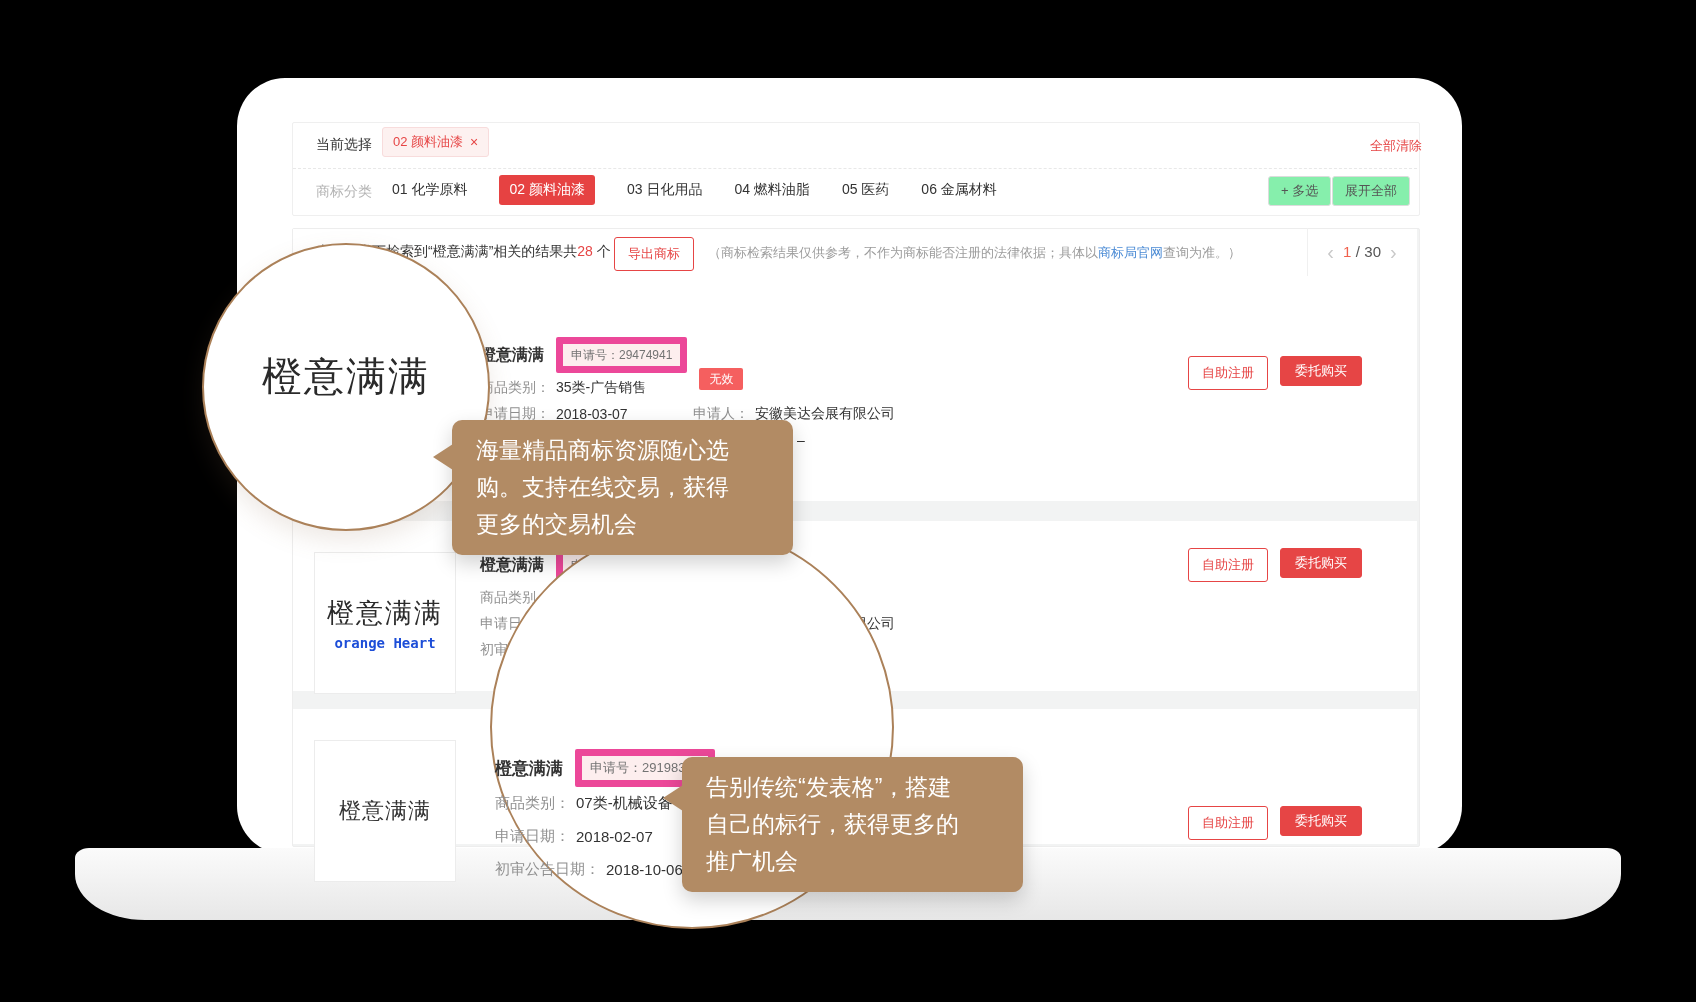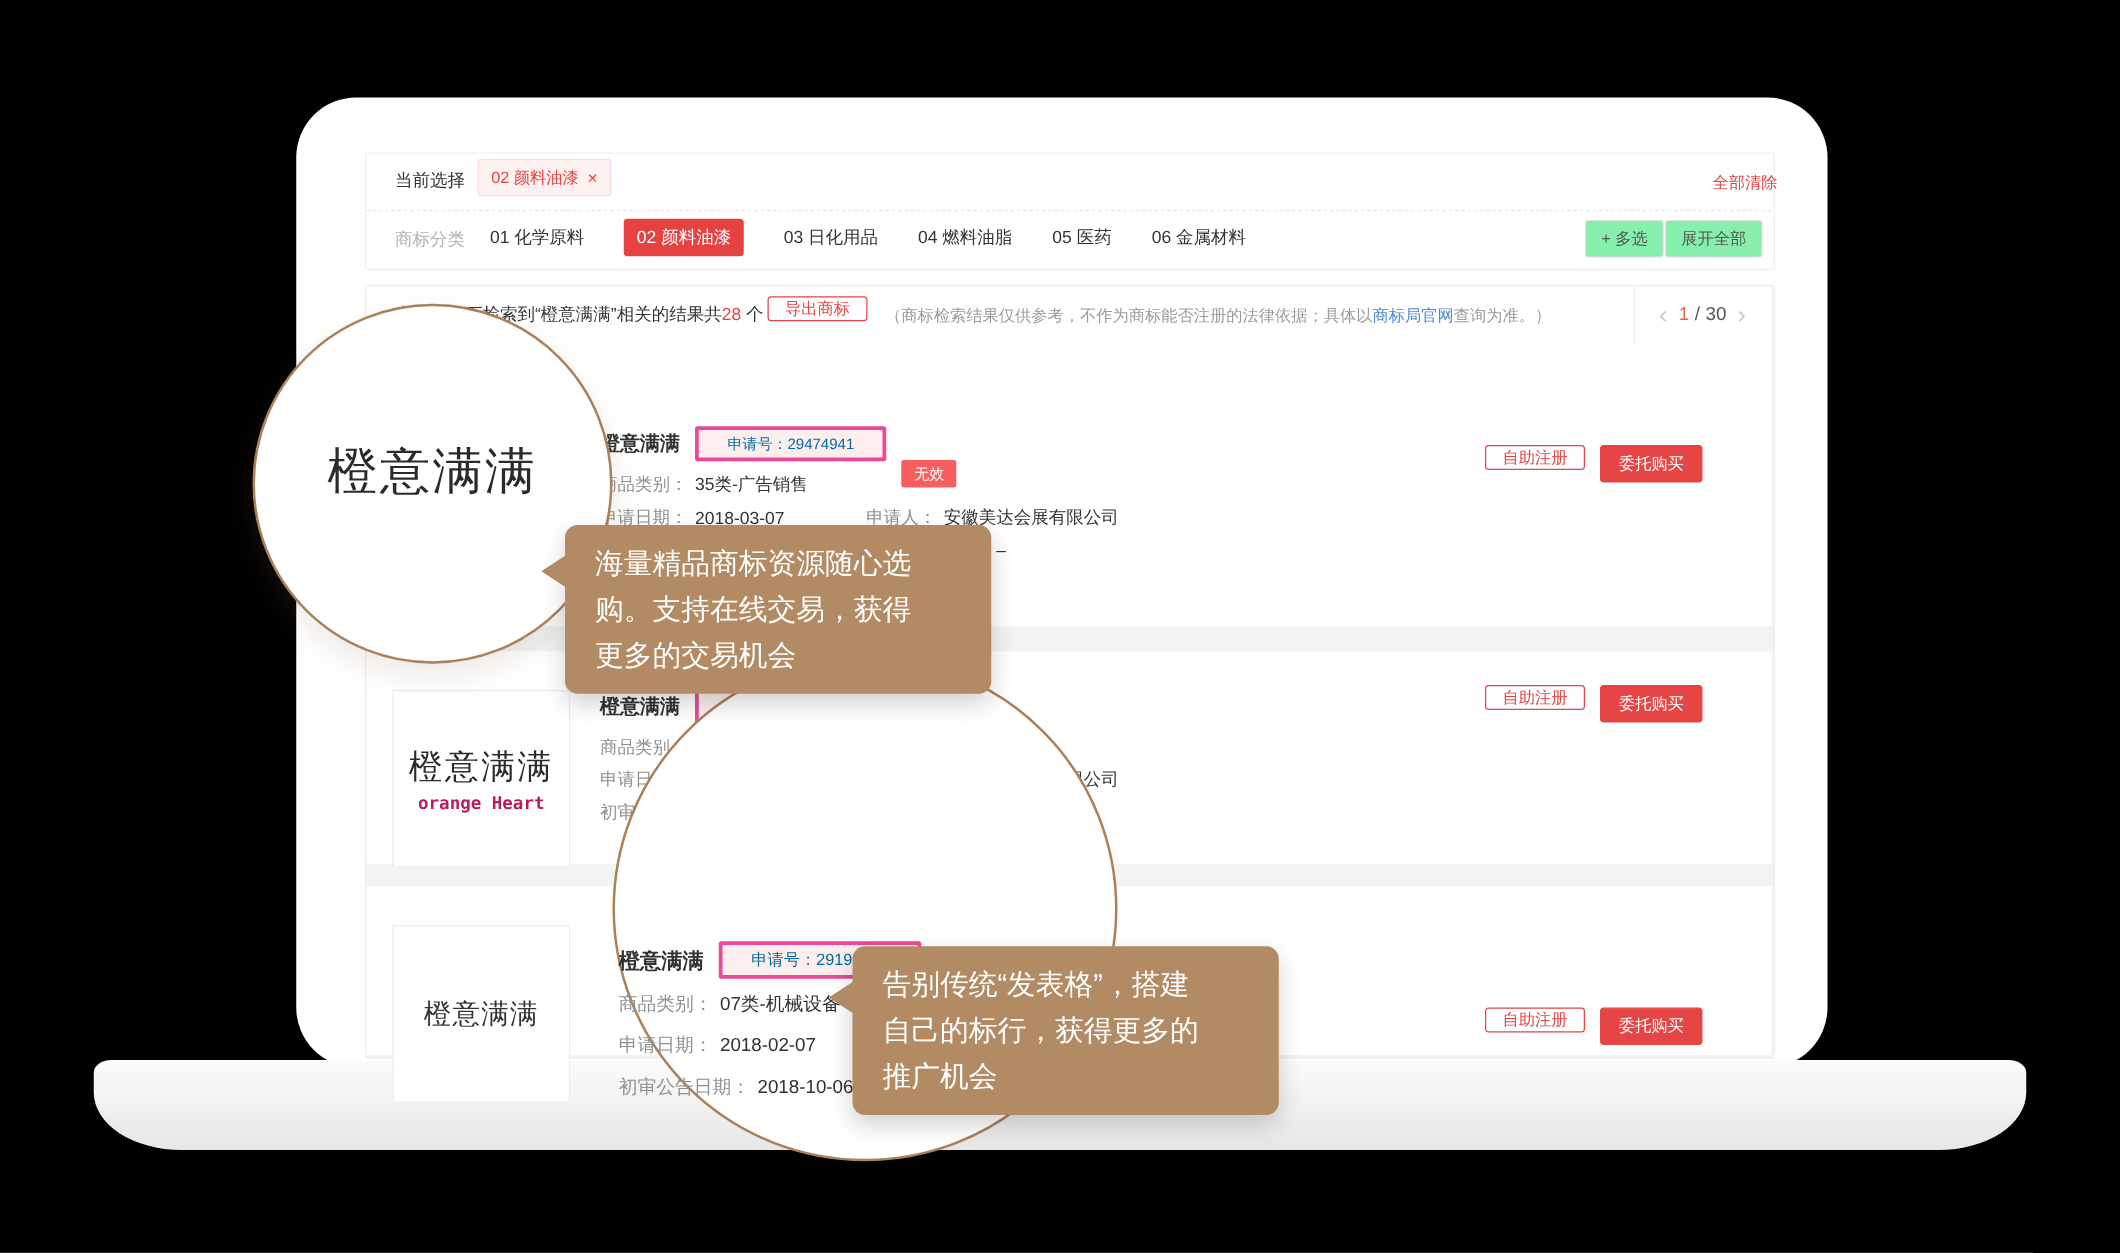--- a/index.html
+++ b/index.html
@@ -31,44 +31,44 @@
   .lbl-gray{font-size:14px;color:#b3b3b3;}
   .cat-row{left:392px;top:174px;height:32px;display:flex;align-items:center;gap:32px;z-index:3;}
   .cat-item{font-size:14px;color:#333;cursor:pointer;white-space:nowrap;}
   .cat-selected{background:#e64242;color:#fff;border-radius:3px;padding:6px 10px;}
   .btn-gray{display:inline-flex;align-items:center;justify-content:center;height:30px;padding:0 12px;
             background:#86efac;border:1px solid #dcdcdc;border-radius:3px;font-size:13px;color:#555;cursor:pointer;}
 
   
   .res-text{font-size:14px;color:#333;white-space:nowrap;}
   .res-count{color:#e64545;}
-  .btn-outline-red{display:inline-flex;align-items:center;justify-content:center;height:20px;padding:0 13px;
+  .btn-outline-red{display:inline-flex;align-items:center;justify-content:center;height:34px;padding:0 13px;
         background:#fff;border:1px solid #e64545;border-radius:3px;color:#e64545;font-size:13px;cursor:pointer;
         font-family:"Liberation Sans",sans-serif;}
   .btn-solid-red{display:inline-flex;align-items:center;justify-content:center;height:30px;padding:0 13px;
         background:#e64545;border:1px solid #e64545;border-radius:3px;color:#fff;font-size:13px;cursor:pointer;
         font-family:"Liberation Sans",sans-serif;}
   .disclaimer{font-size:13px;color:#9c9c9c;white-space:nowrap;}
   .link-blue{color:#4b8bd5;cursor:pointer;}
   .pager-sep{left:1307px;top:228px;width:0;height:48px;border-left:1px solid #f0f0f0;z-index:3;}
   .pager{left:1307px;top:228px;width:110px;height:48px;display:flex;align-items:center;justify-content:center;gap:9px;z-index:3;}
   .pg-arrow{color:#c9c9c9;font-size:20px;line-height:1;cursor:pointer;}
   .pg-cur{color:#f0614d;font-size:15px;}
   .pg-rest{color:#555;font-size:15px;}
 
   
   .tile{width:140px;height:140px;background:#fff;border:1px solid #ececec;display:flex;flex-direction:column;
         align-items:center;justify-content:center;z-index:3;}
   .tile-plain{font-size:22px;color:#333;letter-spacing:1px;}
   .tile-serif{font-family:"DejaVu Serif",serif;font-size:27px;color:#2b2b2b;letter-spacing:2px;}
-  .tile-sub{font-family:"DejaVu Sans Mono",monospace;font-size:14px;font-weight:bold;color:#be185d;margin-top:4px;}
+  .tile-sub{font-family:"DejaVu Sans Mono",monospace;font-size:14px;font-weight:bold;color:#1d4ed8;margin-top:4px;}
   .name-line{height:26px;display:flex;align-items:center;gap:12px;z-index:3;}
   .tm-name{font-size:16px;font-weight:bold;color:#333;}
-  .badge-appno{display:inline-flex;align-items:center;height:22px;padding:0 23px;background:#fdeeee;
-               border:3px solid #ec4899;border-radius:2px;color:#0369a1;font-size:12px;white-space:nowrap;}
+  .badge-appno{display:inline-flex;align-items:center;height:22px;padding:0 8px;background:#fdeeee;
+               border:7px solid #ec4899;border-radius:2px;color:#737373;font-size:12px;white-space:nowrap;}
   .badge-status{display:inline-flex;align-items:center;height:22px;padding:0 10px;border-radius:2px;color:#fff;font-size:12px;margin-top:48px;}
   .st-invalid{background:#f55f5f;}
   .st-registered{background:#cccccc;}
   .field{height:20px;display:flex;align-items:center;z-index:3;font-size:14px;white-space:nowrap;}
   .f-lbl{color:#909090;}
   .f-val{color:#333;margin-left:6px;}
 
   
   .circle1{left:202px;top:243px;width:284px;height:284px;border-radius:50%;background:#fff;
            border:2px solid #ab8159;z-index:5;display:flex;align-items:center;justify-content:center;

